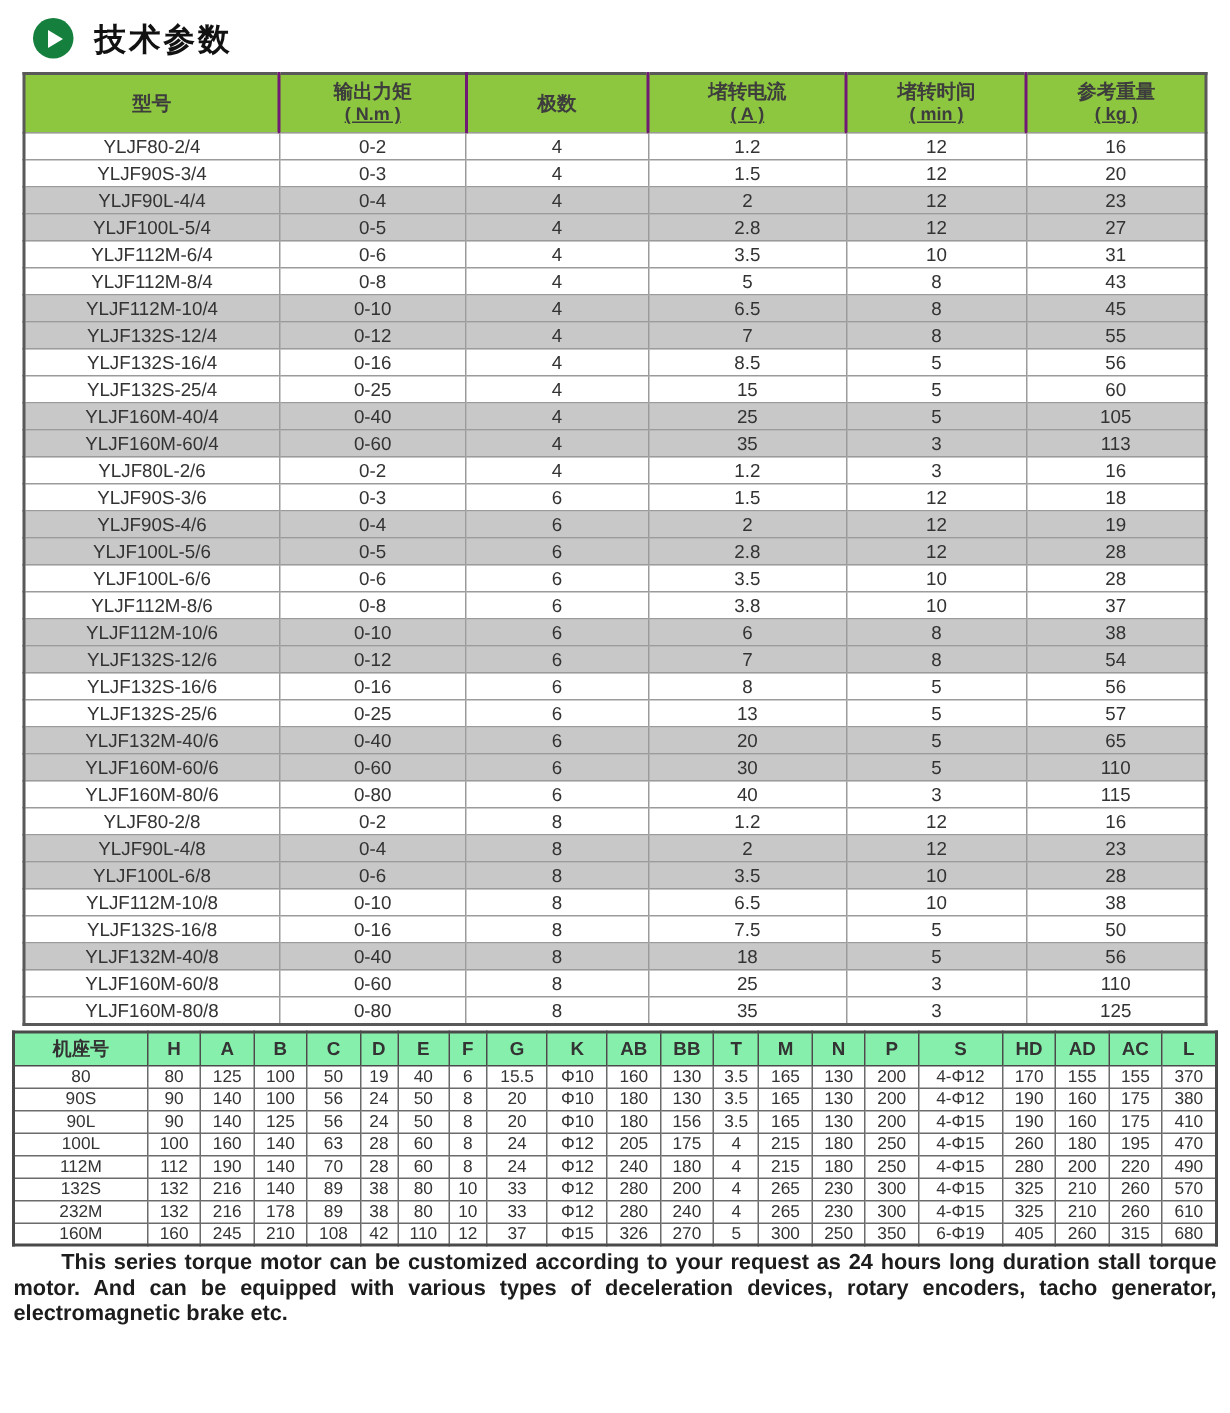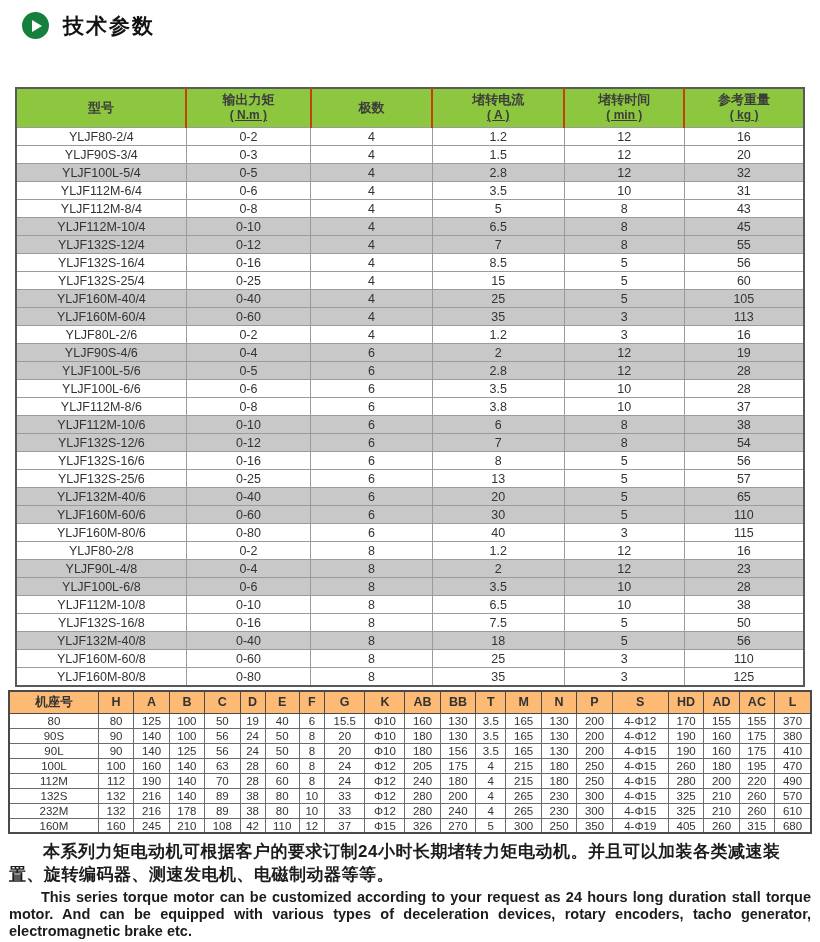--- a/index.html
+++ b/index.html
@@ -20,46 +20,46 @@
     flex: 0 0 auto;
   }
   .play-badge .tri {
     width: 0; height: 0; margin-left: 3px;
     border-top: 6px solid transparent; border-bottom: 6px solid transparent;
     border-left: 10px solid #ffffff;
   }
   .title { font-size: 21px; font-weight: bold; color: #111111; letter-spacing: 2px; }
 
   
-  table { border-collapse: collapse; margin-top: 39px; }
+  table { border-collapse: collapse; }
   .main-table {
     width: 790px; margin-left: 15px; table-layout: fixed;
     border: 2px solid #595959;
   }
   .main-table th {
     background: #8dc63f; color: #3d3d3d; font-weight: bold;
     font-size: 13px; line-height: 1.25; padding: 3px 0 4px;
-    border-left: 2px solid #c2410c; vertical-align: middle;
+    border-left: 2px solid #701a75; vertical-align: middle;
   }
   .main-table th:first-child { border-left: none; }
   .main-table th .h2 { font-weight: bold; font-size: 12px; text-decoration: underline; }
   .main-table td {
     border: 1px solid #9b9b9b; text-align: center;
     font-size: 12.5px; color: #333333; height: 18px; padding: 0 2px;
     background: #ffffff;
   }
   .main-table tr.shaded td { background: #c8c8c8; }
 
   
   .dim-table {
     width: 804px; margin: 3px 0 0 8px;
     border: 2px solid #4a4a4a;
   }
   .dim-table th {
-    background: #fdba74; color: #333333; font-weight: bold;
+    background: #86efac; color: #333333; font-weight: bold;
     font-size: 12.5px; padding: 2px 1px; border: 1px solid #4a4a4a;
   }
   .dim-table td {
     border: 1px solid #6b6b6b; text-align: center;
     font-size: 11.5px; color: #333333; height: 15px; padding: 0 1px;
     background: #ffffff; white-space: nowrap;
   }
   .dim-table td:first-child, .dim-table th:first-child { min-width: 56px; }
 
   
@@ -132,26 +132,34 @@
         </tr>
         <tr>
           <td>YLJF90S-3/4</td>
           <td>0-3</td>
           <td>4</td>
           <td>1.5</td>
           <td>12</td>
           <td>20</td>
         </tr>
         <tr class="shaded">
+          <td>YLJF90L-4/4</td>
+          <td>0-4</td>
+          <td>4</td>
+          <td>2</td>
+          <td>12</td>
+          <td>23</td>
+        </tr>
+        <tr class="shaded">
           <td>YLJF100L-5/4</td>
           <td>0-5</td>
           <td>4</td>
           <td>2.8</td>
           <td>12</td>
-          <td>32</td>
+          <td>27</td>
         </tr>
         <tr>
           <td>YLJF112M-6/4</td>
           <td>0-6</td>
           <td>4</td>
           <td>3.5</td>
           <td>10</td>
           <td>31</td>
         </tr>
         <tr>
@@ -210,20 +218,28 @@
           <td>3</td>
           <td>113</td>
         </tr>
         <tr>
           <td>YLJF80L-2/6</td>
           <td>0-2</td>
           <td>4</td>
           <td>1.2</td>
           <td>3</td>
           <td>16</td>
+        </tr>
+        <tr>
+          <td>YLJF90S-3/6</td>
+          <td>0-3</td>
+          <td>6</td>
+          <td>1.5</td>
+          <td>12</td>
+          <td>18</td>
         </tr>
         <tr class="shaded">
           <td>YLJF90S-4/6</td>
           <td>0-4</td>
           <td>6</td>
           <td>2</td>
           <td>12</td>
           <td>19</td>
         </tr>
         <tr class="shaded">
@@ -571,25 +587,24 @@
           <td>110</td>
           <td>12</td>
           <td>37</td>
           <td>Φ15</td>
           <td>326</td>
           <td>270</td>
           <td>5</td>
           <td>300</td>
           <td>250</td>
           <td>350</td>
-          <td>4-Φ19</td>
+          <td>6-Φ19</td>
           <td>405</td>
           <td>260</td>
           <td>315</td>
           <td>680</td>
         </tr>
       </tbody>
   </table>
 
-  <p class="note-cn">本系列力矩电动机可根据客户的要求订制24小时长期堵转力矩电动机。并且可以加装各类减速装置、旋转编码器、测速发电机、电磁制动器等等。</p>
   <p class="note-en">This series torque motor can be customized according to your request as 24 hours long duration stall torque motor. And can be equipped with various types of deceleration devices, rotary encoders, tacho generator, electromagnetic brake etc.</p>
 
 </div>
 
 </body></html>

